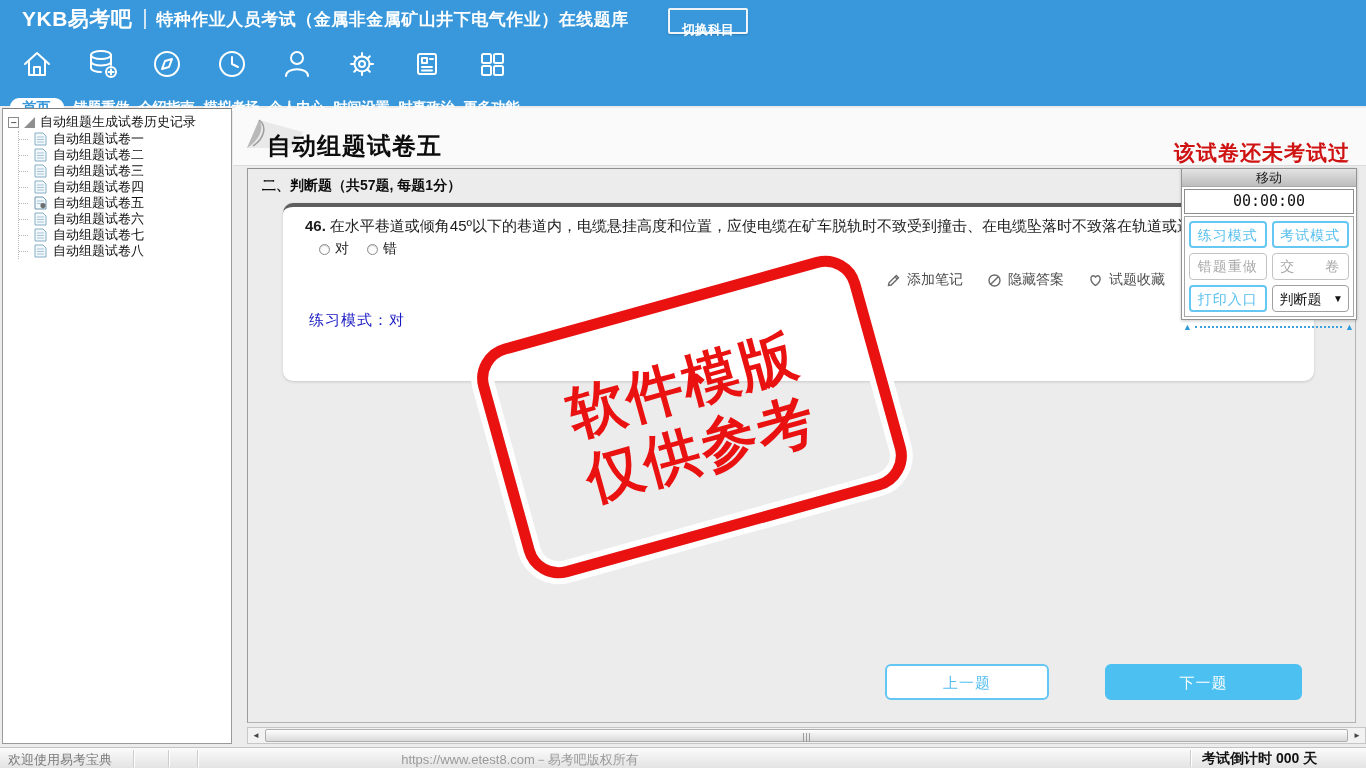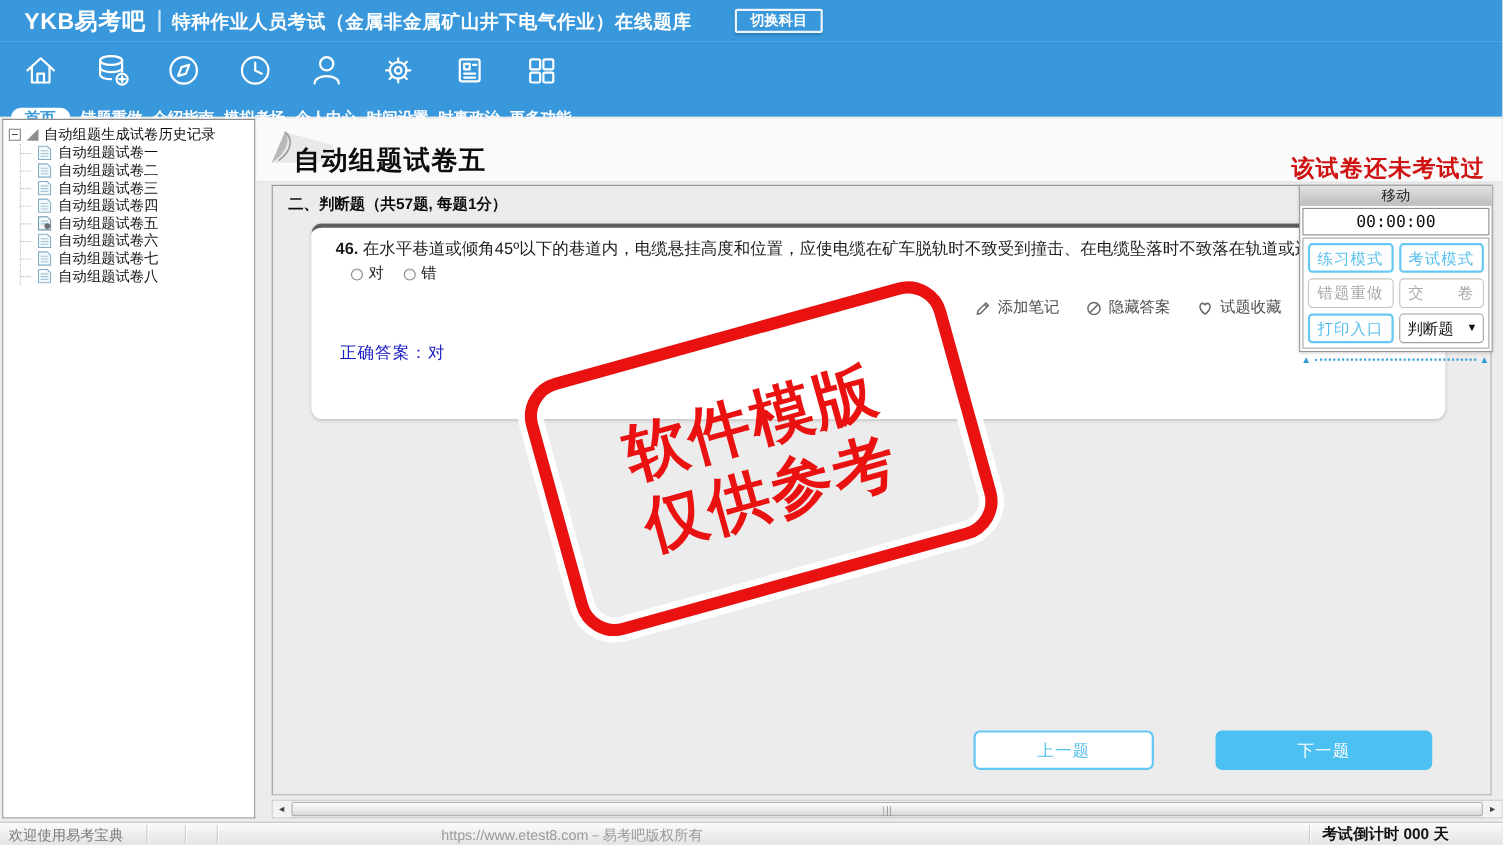--- a/index.html
+++ b/index.html
@@ -5,21 +5,21 @@
   * { margin:0; padding:0; box-sizing:border-box; }
   html,body { width:1366px; height:768px; overflow:hidden; }
   body { font-family:"Liberation Sans","DejaVu Sans",sans-serif; background:#ececec; position:relative; }
   #app { position:absolute; inset:0; width:1366px; height:768px; background:#ececec; overflow:hidden; }
 
   
   .header { position:absolute; left:0; top:0; width:1366px; height:38px; background:#3898db; display:flex; align-items:center; }
   .logo { color:#fff; font-size:21px; font-weight:bold; margin-left:22px; letter-spacing:.5px; }
   .hdr-divider { width:2px; height:20px; background:#cfe4f4; margin:0 10px 0 12px; }
   .hdr-title { color:#fff; font-size:17px; font-weight:bold; letter-spacing:.5px; }
-  .switch-btn { position:absolute; left:668px; top:8px; height:22px; padding:0 12px; background:transparent; border:2px solid #eef4f9; color:#fff; font-size:13px; font-weight:bold; border-radius:2px; box-shadow:0 1px 2px rgba(0,0,0,.18); cursor:pointer;text-align:right; }
+  .switch-btn { position:absolute; left:668px; top:8px; height:22px; padding:11px 12px; background:transparent; border:2px solid #eef4f9; color:#fff; font-size:13px; font-weight:bold; border-radius:2px; box-shadow:0 1px 2px rgba(0,0,0,.18); cursor:pointer;text-align:right; }
 
   
   .toolbar { position:absolute; left:0; top:38px; width:1366px; height:68px; background:#3898db; display:flex; align-items:flex-start; padding-left:4px; }
   .tb-item { width:65px; display:flex; flex-direction:column; align-items:center; padding-top:8px; cursor:pointer; }
   .tb-icon { width:36px; height:36px; }
   .tb-icon svg { width:36px; height:36px; stroke:#fff; fill:none; stroke-width:2; stroke-linecap:round; stroke-linejoin:round; }
   .tb-label { margin-top:16px; color:#fff; font-size:14px; font-weight:bold; white-space:nowrap; line-height:18px; }
   .tb-label.pill { background:#fff; color:#3898db; border-radius:10px; padding:0 13px; }
 
   
@@ -305,21 +305,21 @@
         <span class="action">
           <svg viewBox="0 0 15 15">
               <path d="M7.5 12.5 C1 8 2.5 2.8 5.3 2.8 C6.7 2.8 7.5 4 7.5 4 C7.5 4 8.3 2.8 9.7 2.8 C12.5 2.8 14 8 7.5 12.5 Z"></path>
             </svg>
           <span>试题收藏</span>
         </span>
 
       </div>
 
       <div class="answer-line">
-        <span>正确答案：</span><span>对</span>
+        <span>练习模式：</span><span>对</span>
       </div>
     </div>
 
     <div id="btn-prev" class="nav-btn nav-outline">上一题</div>
     <div id="btn-next" class="nav-btn nav-solid">下一题</div>
   </div>
 
   <div class="float-panel">
     <div class="fp-bar">移动</div>
     <div class="fp-timer">00:00:00</div>

